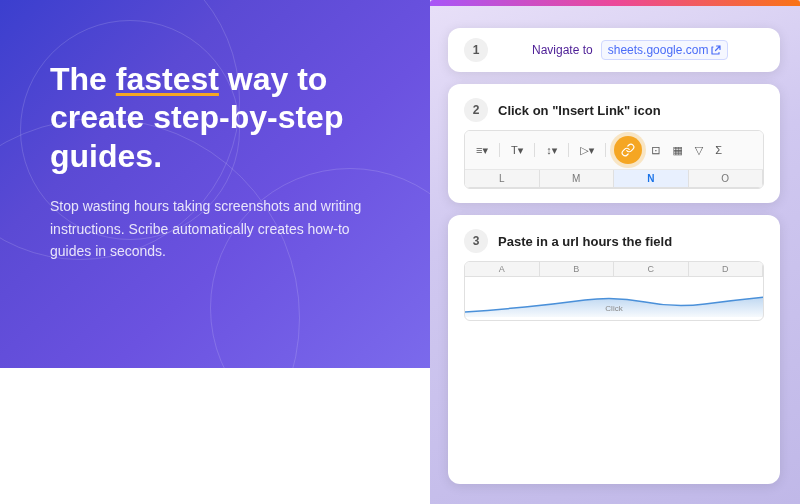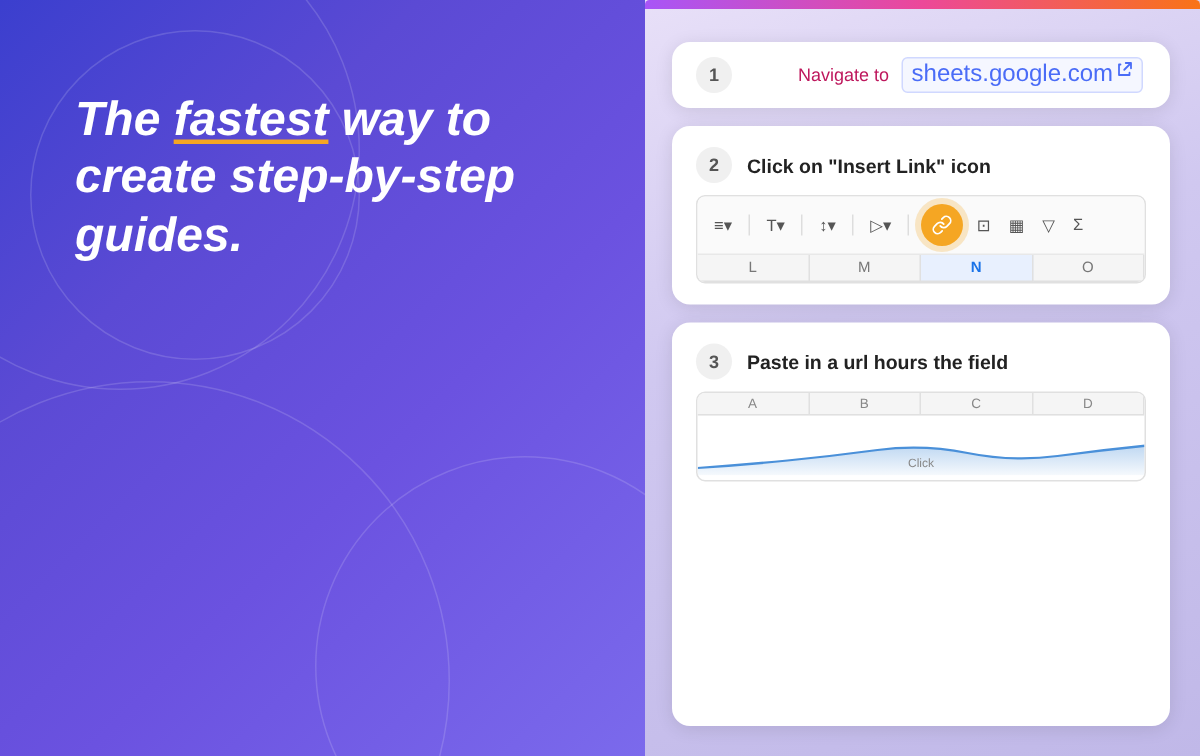--- a/index.html
+++ b/index.html
@@ -7,27 +7,26 @@
       width: 800px;
       height: 504px;
       overflow: hidden;
       font-family: -apple-system, BlinkMacSystemFont, 'Segoe UI', sans-serif;
       display: flex;
     }
 
     
     .left-panel {
       width: 430px;
-      height: 504px;
+      height: 368px;
       background: linear-gradient(135deg, #3b3fce 0%, #5b4ad4 30%, #6b52e0 60%, #7b6aec 100%);
       position: relative;
       padding: 60px 40px 40px 50px;
       overflow: hidden;
       flex-shrink: 0;
-      font-style: italic;
     }
 
     
     .circle-decor {
       position: absolute;
       border-radius: 50%;
       border: 1.5px solid rgba(255,255,255,0.15);
     }
     .circle1 {
       width: 320px; height: 320px;
@@ -123,29 +122,30 @@
     
     .step1-content {
       display: flex;
       align-items: center;
       gap: 8px;
       padding-left: 34px;
     }
 
     .navigate-label {
       font-size: 12px;
-      color: #be185d;
+      color: #4c1d95;
     }
 
     .url-link {
-      font-size: 16px;
+      font-size: 12px;
       color: #4a6cf7;
       font-weight: 500;
       text-decoration: none;
       display: flex;
+      align-items: center;
       gap: 3px;
       border: 1px solid #d0d8ff;
       border-radius: 4px;
       padding: 2px 6px;
       background: #f5f7ff;
     }
 
     .ext-icon {
       width: 10px;
       height: 10px;
@@ -297,20 +297,21 @@
 <div class="left-panel">
   <div class="circle-decor circle1"></div>
   <div class="circle-decor circle2"></div>
   <div class="circle-decor circle3"></div>
   <div class="circle-decor circle4"></div>
 
   <div class="left-content">
     <h1 class="headline">
       <span>The </span><span class="fastest">fastest</span><span> way to create step-by-step guides.</span>
     </h1>
+    <p class="subtext">Stop wasting hours taking screenshots and writing instructions. Scribe automatically creates how-to guides in seconds.</p>
   </div>
 </div>
 
 <div class="right-panel">
   <div class="right-top-bar"></div>
 
   <div class="step-card step-card-1">
     <div class="step-header">
       <div class="step-number">1</div>
       <div class="step1-content">

